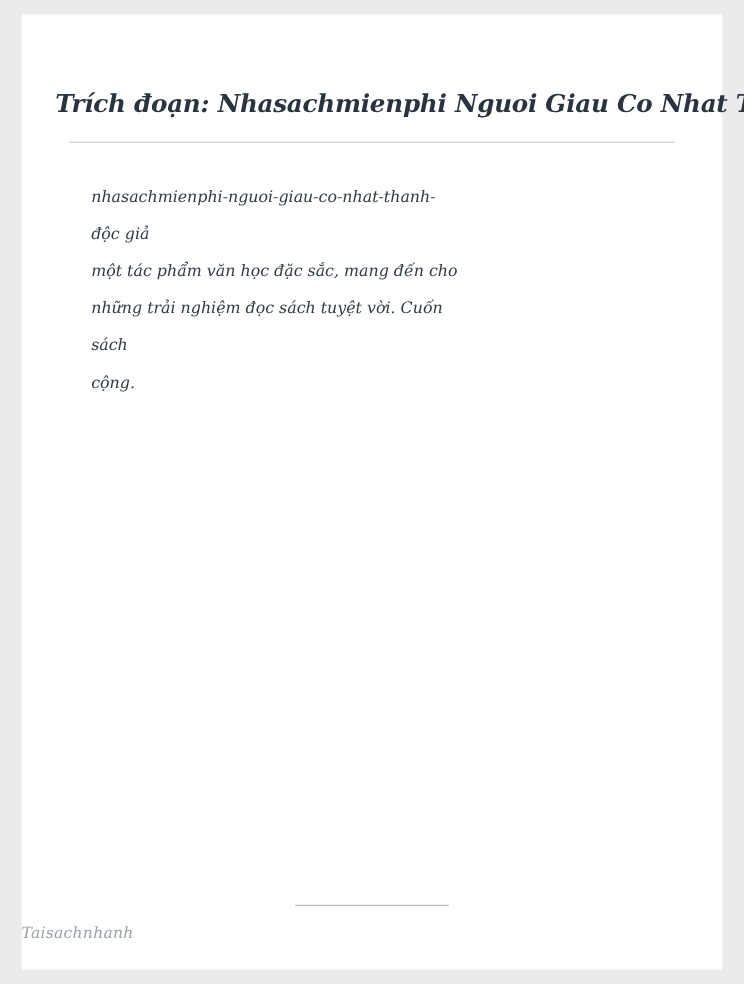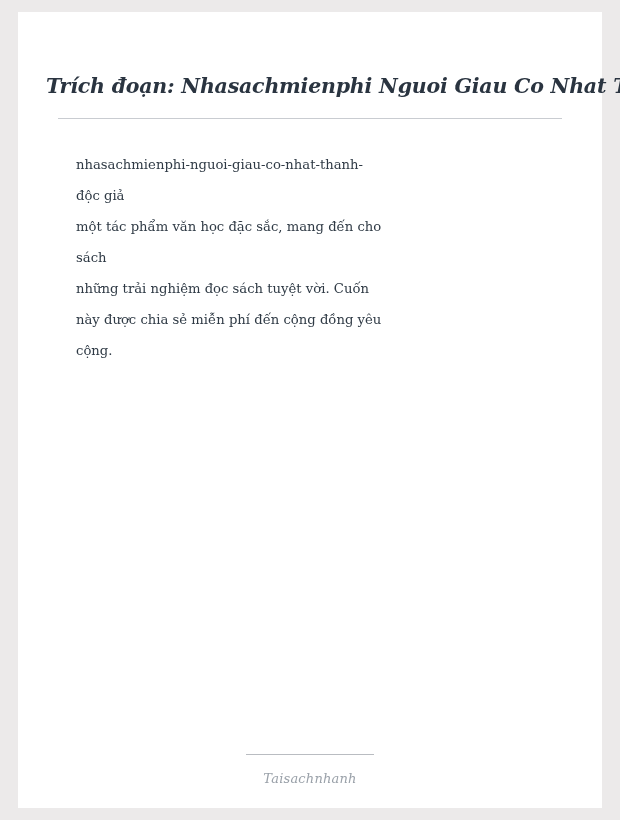--- a/index.html
+++ b/index.html
@@ -41,31 +41,32 @@
     margin: 18px auto 0 auto;
     width: 504px;
     height: 1px;
     background: #c9ccd1;
   }
   .body-block {
     padding: 30px 0 0 58px;
   }
   .body-line {
     font-family: "DejaVu Serif", serif;
+    font-style: italic;
     font-size: 13.2px;
     line-height: 31px;
     color: #2f3a45;
     white-space: pre;
   }
   .spacer {
     flex: 1 1 auto;
   }
   .footer {
     padding-bottom: 22px;
-    text-align: center;
+    text-align: left;
   }
   .footer-rule {
     width: 128px;
     height: 1px;
     background: #b9bcc1;
     margin: 0 auto 16px auto;
   }
   .footer-text {
     font-family: "DejaVu Serif", serif;
     font-style: italic;
@@ -80,23 +81,22 @@
 <div class="page">
 
   <h1 class="doc-title">Trích đoạn: Nhasachmienphi Nguoi Giau Co Nhat Thanh Babylon</h1>
 
   <div class="title-rule"></div>
 
   <div class="body-block">
     <div class="body-line">nhasachmienphi-nguoi-giau-co-nhat-thanh-</div>
     <div class="body-line">độc giả</div>
     <div class="body-line">một tác phẩm văn học đặc sắc, mang đến cho</div>
+    <div class="body-line">những trải nghiệm đọc sách tuyệt vời. Cuốn</div>
     <div class="body-line">sách</div>
-    <div class="body-line">những trải nghiệm đọc sách tuyệt vời. Cuốn</div>
-    <div class="body-line">này được chia sẻ miễn phí đến cộng đồng yêu</div>
     <div class="body-line">cộng.</div>
   </div>
 
   <div class="spacer"></div>
 
   <div class="footer">
     <div class="footer-rule"></div>
     <div class="footer-text">Taisachnhanh</div>
   </div>
 

